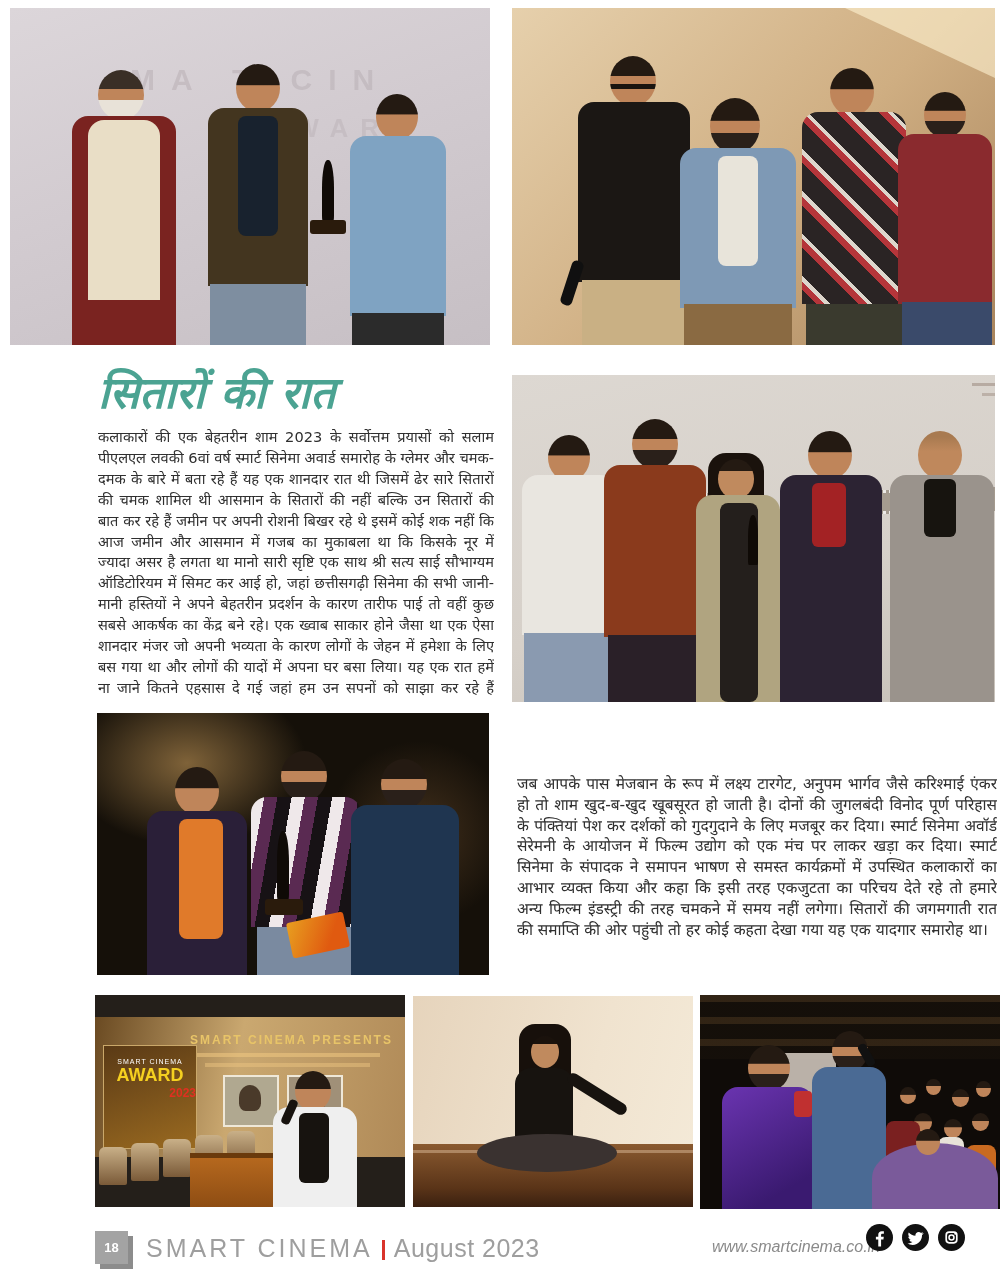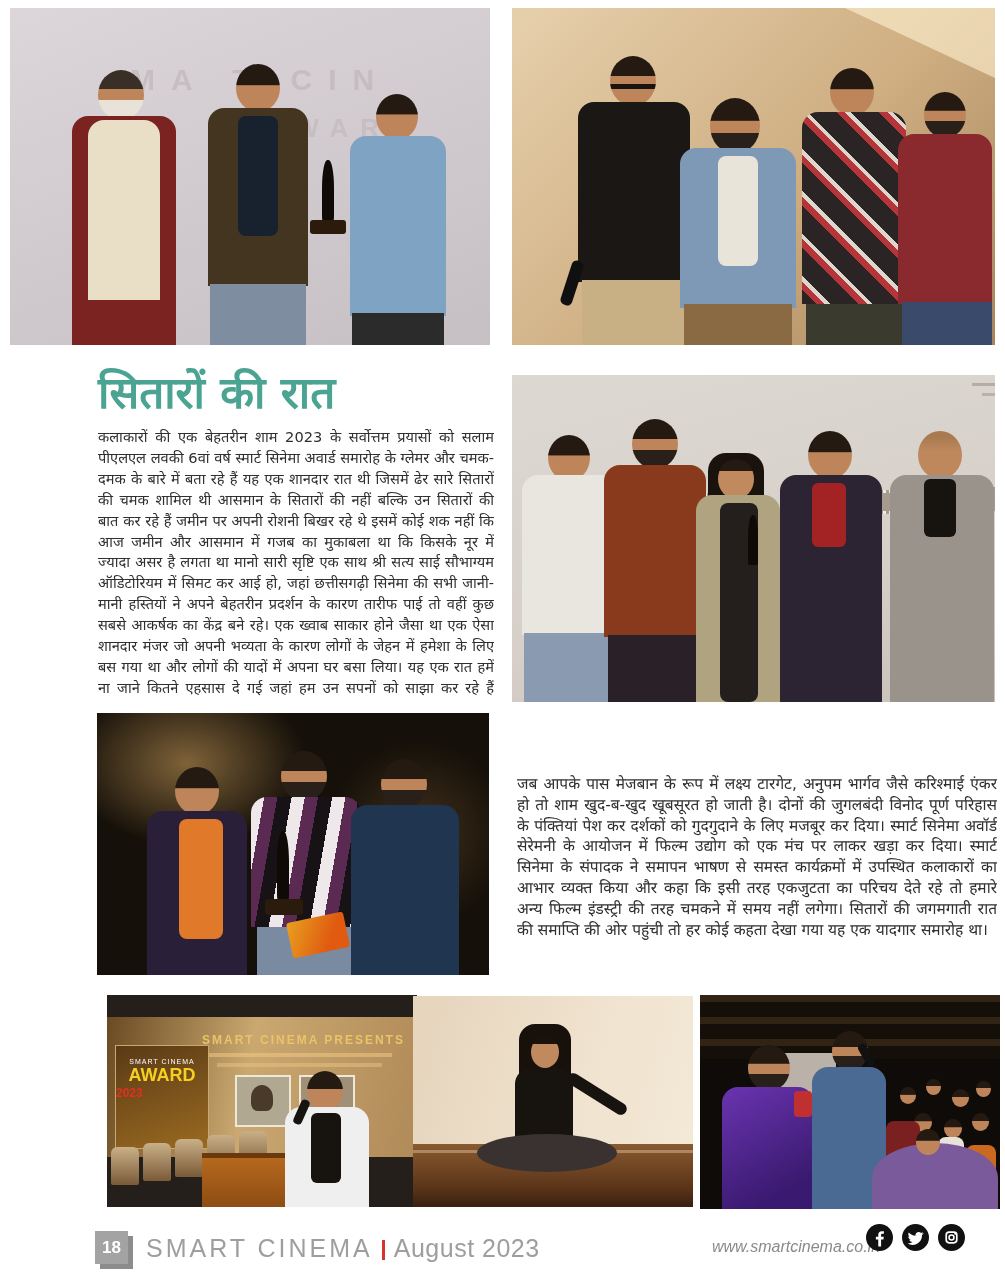--- a/index.html
+++ b/index.html
@@ -12,21 +12,21 @@
   .head{position:absolute;border-radius:50%;
         background:linear-gradient(to bottom,#241a12 44%,#bf855a 45%);}
   .head.bald{background:linear-gradient(to bottom,#a87a50 12%,#bf885c 42%);}
   .head.beard{background:linear-gradient(to bottom,#241a12 40%,#bf855a 41%,#bf855a 62%,#2a201a 63%);}
   .head.whitebeard{background:linear-gradient(to bottom,#3a2f26 38%,#bf855a 39%,#bf855a 60%,#e8e2d8 61%);}
   .torso{position:absolute;border-radius:16px 16px 0 0;}
   .tstem{position:absolute;background:#0f0a06;border-radius:45% 45% 10% 10%;}
   .tbase{position:absolute;background:#2a1b0c;border-radius:3px;}
 
   
-  .headline{position:absolute;font-family:"DejaVu Serif","Liberation Serif",serif;font-weight:bold;line-height:1.05;}
+  .headline{position:absolute;font-family:"DejaVu Serif","Liberation Serif",serif;font-weight:bold;line-height:1.05;font-style:italic;}
   .bodytext{position:absolute;text-align:justify;overflow:hidden;}
 
   
   .pgshadow{position:absolute;background:#8c8c8c;}
   .pgbox{position:absolute;background:#a3a3a3;color:#fff;display:flex;align-items:center;justify-content:center;
          font-family:"Liberation Sans",sans-serif;font-weight:bold;}
   .brand{position:absolute;font-family:"Liberation Sans",sans-serif;font-weight:300;color:#9e9e9e;
          letter-spacing:3px;font-size:25px;white-space:nowrap;}
   .issue{font-weight:300;letter-spacing:0.5px;}
   .redbar{display:inline-block;width:3px;height:20px;background:#d9342b;margin:0 9px;vertical-align:-3px;}
@@ -147,32 +147,32 @@
 
     <div class="tstem" style="left:180px;top:118px;width:12px;height:70px;"></div>
     <div class="tbase" style="left:168px;top:186px;width:38px;height:16px;"></div>
     <div class="abs" style="left:192px;top:204px;width:58px;height:36px;border-radius:3px;
          background:linear-gradient(120deg,#e8a020 0%,#e05a10 70%);transform:rotate(-12deg);"></div>
   </div>
 
   <div class="bodytext" style="left:517px;top:774px;width:480px;height:193px;
        font-size:15.5px;line-height:20.8px;color:#2F2F2F;">जब आपके पास मेजबान के रूप में लक्ष्य टारगेट, अनुपम भार्गव जैसे करिश्माई एंकर हो तो शाम खुद-ब-खुद खूबसूरत हो जाती है। दोनों की जुगलबंदी विनोद पूर्ण परिहास के पंक्तियां पेश कर दर्शकों को गुदगुदाने के लिए मजबूर कर दिया। स्मार्ट सिनेमा अवॉर्ड सेरेमनी के आयोजन में फिल्म उद्योग को एक मंच पर लाकर खड़ा कर दिया। स्मार्ट सिनेमा के संपादक ने समापन भाषण से समस्त कार्यक्रमों में उपस्थित कलाकारों का आभार व्यक्त किया और कहा कि इसी तरह एकजुटता का परिचय देते रहे तो हमारे अन्य फिल्म इंडस्ट्री की तरह चमकने में समय नहीं लगेगा। सितारों की जगमगाती रात की समाप्ति की ओर पहुंची तो हर कोई कहता देखा गया यह एक यादगार समारोह था।</div>
 
-  <div class="photo" style="left:95px;top:995px;width:310px;height:212px;background:#241f1a;margin-left:12px;" title="Man in white jacket speaking into mic at wooden podium; screen behind shows Smart Cinema Award 2023 presentation and empty chairs">
+  <div class="photo" style="left:95px;top:995px;width:310px;height:212px;background:#241f1a;" title="Man in white jacket speaking into mic at wooden podium; screen behind shows Smart Cinema Award 2023 presentation and empty chairs">
     <div class="abs" style="left:0;top:22px;width:310px;height:140px;
          background:linear-gradient(100deg,#6a4a22 0%,#caa870 45%,#b08a58 100%);"></div>
     <div class="screenword" style="left:95px;top:38px;font-size:12px;letter-spacing:2px;color:#e8c468;">SMART CINEMA PRESENTS</div>
     <div class="abs" style="left:100px;top:58px;width:185px;height:4px;background:rgba(240,200,130,.55);"></div>
     <div class="abs" style="left:110px;top:68px;width:165px;height:4px;background:rgba(240,200,130,.45);"></div>
 
     <div class="abs" style="left:8px;top:50px;width:92px;height:102px;border:1px solid #caa86a;
          background:linear-gradient(160deg,#5a3a16 0%,#9a6a20 100%);">
       <div style="text-align:center;margin-top:12px;font-size:7px;color:#fff;letter-spacing:1px;font-family:'Liberation Sans',sans-serif;">SMART CINEMA</div>
       <div style="text-align:center;font-size:18px;font-weight:bold;color:#f5d020;font-family:'Liberation Sans',sans-serif;">AWARD</div>
-      <div style="text-align:left;font-size:12px;font-weight:bold;color:#e03020;font-family:'Liberation Sans',sans-serif;">2023</div>
+      <div style="text-align:right;font-size:12px;font-weight:bold;color:#e03020;font-family:'Liberation Sans',sans-serif;">2023</div>
     </div>
 
     <div class="abs" style="left:128px;top:80px;width:52px;height:48px;background:#b0a890;border:2px solid #efe8d8;">
       <div style="position:absolute;left:14px;top:8px;width:22px;height:26px;border-radius:50% 50% 30% 30%;background:#4a3a2a;"></div>
     </div>
     <div class="abs" style="left:192px;top:80px;width:52px;height:48px;background:#a09078;border:2px solid #efe8d8;">
       <div style="position:absolute;left:14px;top:8px;width:22px;height:26px;border-radius:50% 50% 30% 30%;background:#503828;"></div>
     </div>
 
     <div class="chair" style="left:4px;top:152px;"></div>
@@ -227,21 +227,21 @@
 
     <div class="head beard" style="left:132px;top:36px;width:36px;height:40px;"></div>
     <div class="torso" style="left:112px;top:72px;width:74px;height:142px;background:#4a6a94;"></div>
     <div class="abs" style="left:162px;top:48px;width:9px;height:24px;background:#111;border-radius:4px;transform:rotate(-30deg);"></div>
 
     <div class="abs" style="left:172px;top:148px;width:126px;height:70px;border-radius:50% 50% 0 0;background:#7a5a9a;"></div>
     <div class="head" style="left:216px;top:134px;width:24px;height:26px;"></div>
   </div>
 
   <div class="pgshadow" style="left:100px;top:1236px;width:33px;height:33px;"></div>
-  <div class="pgbox" style="left:95px;top:1231px;width:33px;height:33px;font-size:17px;">18</div>
+  <div class="pgbox" style="left:95px;top:1231px;width:33px;height:33px;font-size:13px;">18</div>
 
   <div class="brand" style="left:146px;top:1234px;"><span>SMART CINEMA</span><span class="redbar"></span><span class="issue">August 2023</span></div>
 
   <div class="website" style="left:712px;top:1238px;">www.smartcinema.co.in</div>
 
   <div class="sicon" style="left:866px;top:1224px;">
     <svg viewBox="0 0 24 24" width="27" height="27">
       <circle cx="12" cy="12" r="12" fill="#111"></circle>
       <path fill="#fff" d="M13.4 20v-6.2h2.1l.3-2.4h-2.4V9.8c0-.7.2-1.2 1.2-1.2h1.3V6.5c-.2 0-1-.1-1.9-.1-1.9 0-3.1 1.1-3.1 3.2v1.8H8.8v2.4h2.1V20h2.5z"></path>
     </svg>

